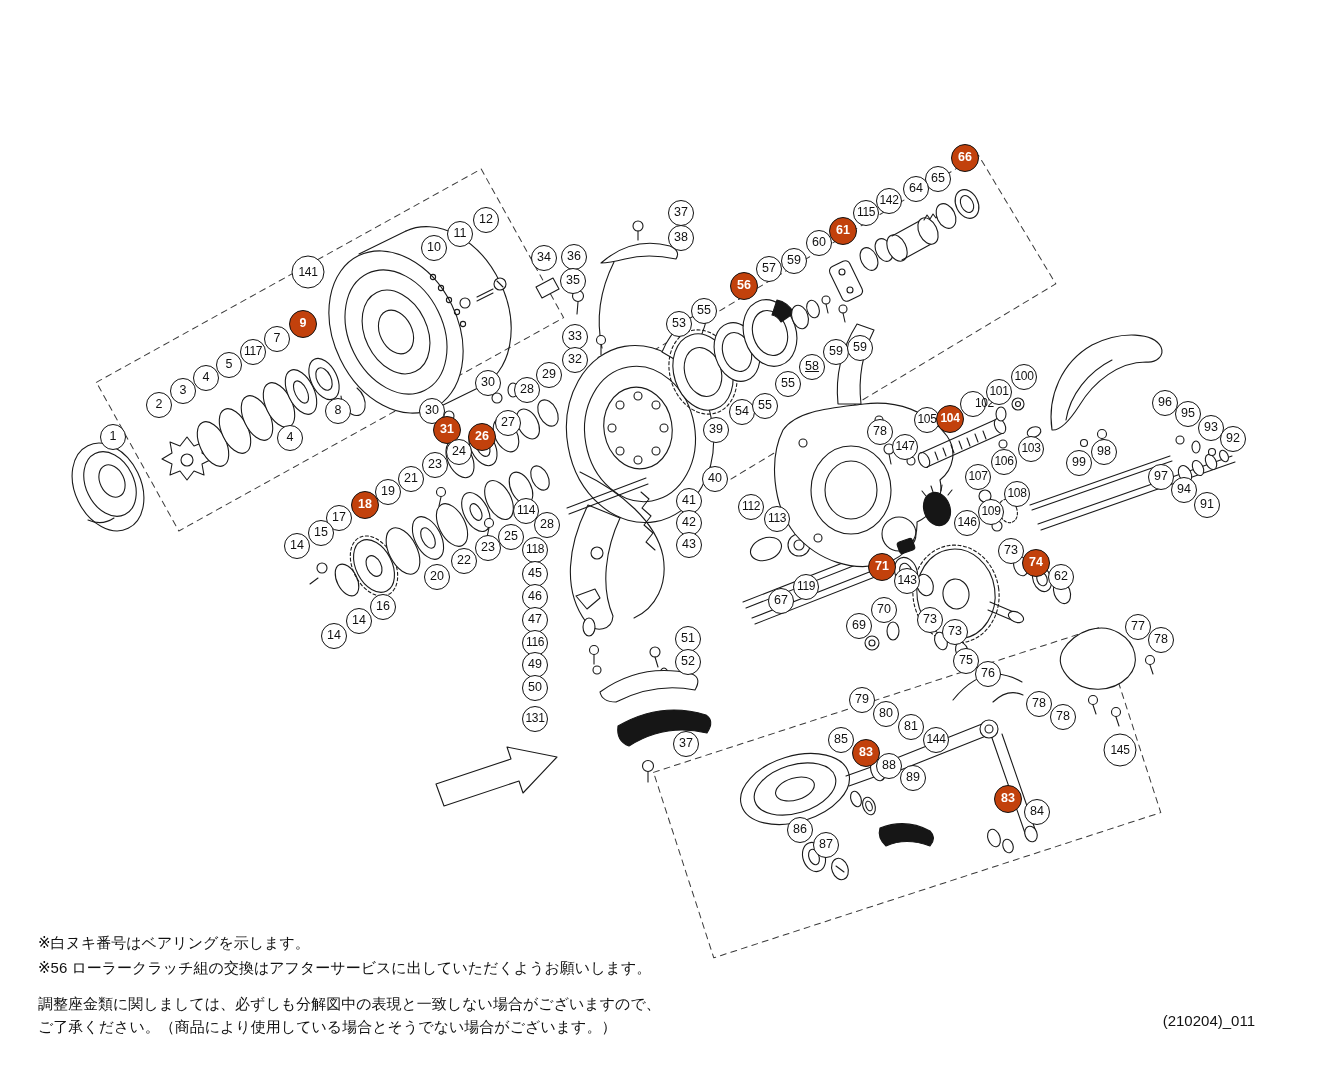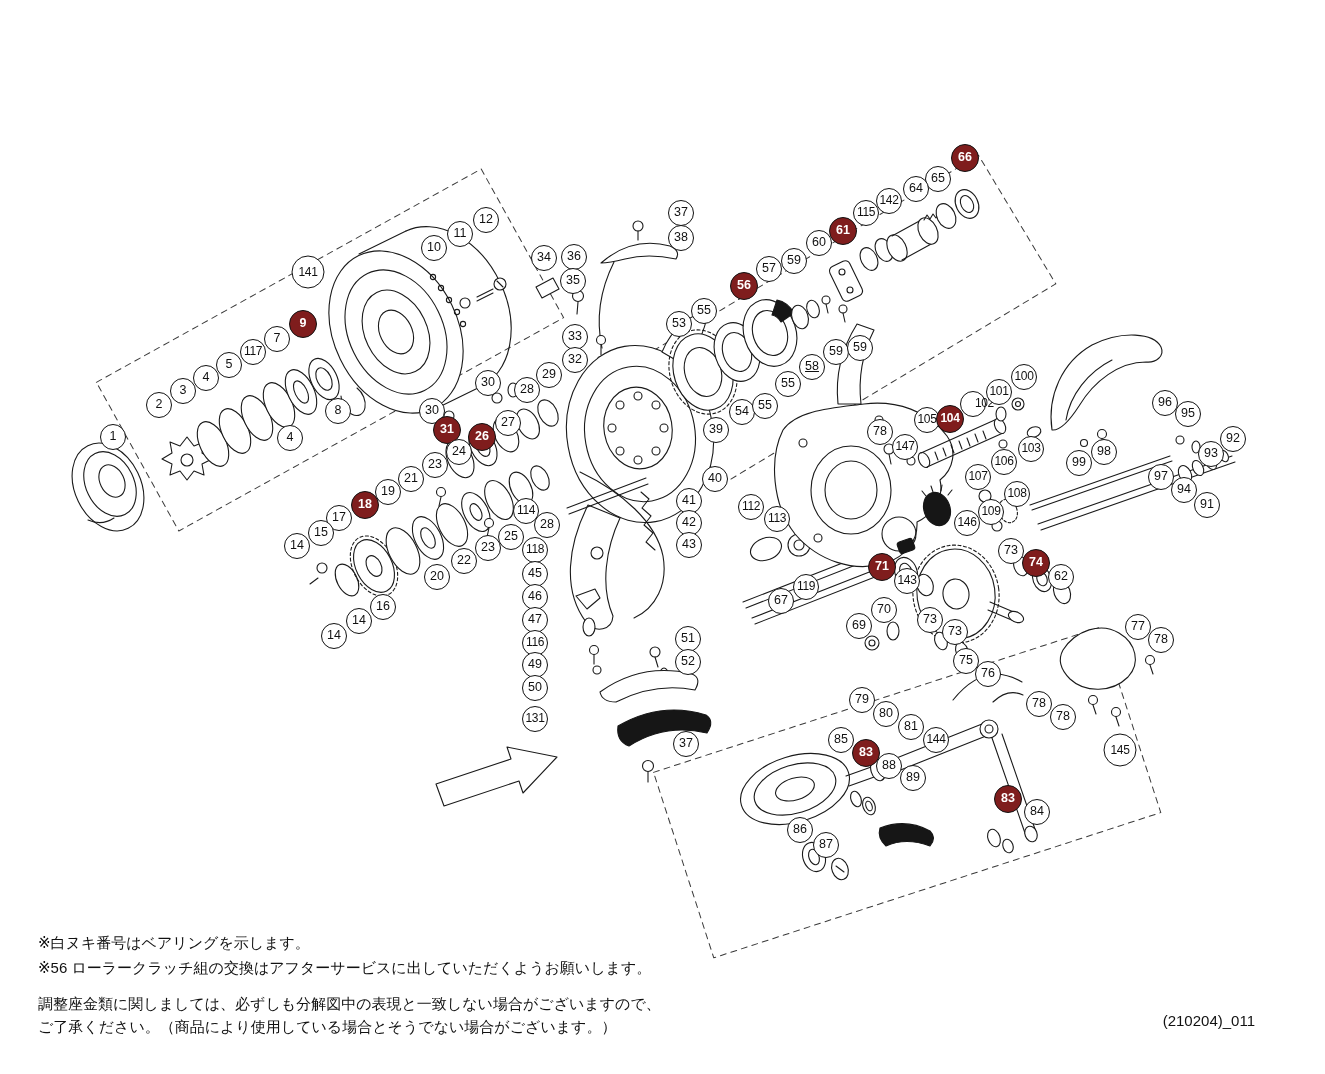--- a/index.html
+++ b/index.html
@@ -7,21 +7,21 @@
          font-family:"Liberation Sans","DejaVu Sans",sans-serif;color:#111;}
   svg.art{position:absolute;left:0;top:0;}
   .ln *{stroke:#1a1a1a;stroke-width:1.1;fill:none;stroke-linecap:round;stroke-linejoin:round;}
   .ln .wf{fill:#ffffff;}
   .ln .bf{fill:#161616;stroke:#161616;}
   .ln .dash{stroke:#3a3a3a;stroke-width:1;stroke-dasharray:6 5;fill:none;}
   #callout-layer{position:absolute;left:0;top:0;width:100%;height:100%;}
   .callout{position:absolute;box-sizing:border-box;width:26px;height:26px;border:1.5px solid #111;
            border-radius:50%;background:#fff;color:#111;text-align:center;
            font-size:12.5px;line-height:23px;transform:translate(-50%,-50%);}
-  .callout.f{background:#7f1d1d;color:#fff;width:28px;height:28px;line-height:25px;font-weight:bold;}
+  .callout.f{background:#c2410c;color:#fff;width:28px;height:28px;line-height:25px;font-weight:bold;}
   .callout.lg{width:33px;height:33px;line-height:30px;font-size:14.5px;}
   .callout.d3{font-size:12px;letter-spacing:-0.4px;}
   .callout.lg.d3{font-size:12px;}
   .notes{position:absolute;left:38px;top:930px;font-size:15px;line-height:25px;}
   .disclaimer{position:absolute;left:38px;top:992px;font-size:15px;line-height:23px;}
   .doccode{position:absolute;right:70px;top:1012px;font-size:15px;}
 </style>
 </head>
 <body>
 
@@ -371,21 +371,21 @@
       <div class="callout d3" style="left: 1031px; top: 449px;">103</div>
       <div class="callout d3" style="left: 1004px; top: 462px;">106</div>
       <div class="callout d3" style="left: 978px; top: 477px;">107</div>
       <div class="callout d3" style="left: 1017px; top: 494px;">108</div>
       <div class="callout d3" style="left: 991px; top: 512px;">109</div>
       <div class="callout d3" style="left: 967px; top: 523px;">146</div>
       <div class="callout" style="left: 1079px; top: 463px;">99</div>
       <div class="callout" style="left: 1104px; top: 452px;">98</div>
       <div class="callout" style="left: 1165px; top: 403px;">96</div>
       <div class="callout" style="left: 1188px; top: 414px;">95</div>
-      <div class="callout" style="left: 1211px; top: 428px; margin-top: 26px;">93</div>
+      <div class="callout" style="left: 1211px; top: 428px;">93</div>
       <div class="callout" style="left: 1233px; top: 439px;">92</div>
       <div class="callout" style="left: 1161px; top: 477px;">97</div>
       <div class="callout" style="left: 1184px; top: 490px;">94</div>
       <div class="callout" style="left: 1207px; top: 505px;">91</div>
       <div class="callout d3" style="left: 751px; top: 507px;">112</div>
       <div class="callout d3" style="left: 777px; top: 519px;">113</div>
       <div class="callout d3" style="left: 806px; top: 587px;">119</div>
       <div class="callout" style="left: 781px; top: 601px;">67</div>
       <div class="callout f" style="left: 882px; top: 567px;">71</div>
       <div class="callout d3" style="left: 907px; top: 581px;">143</div>

